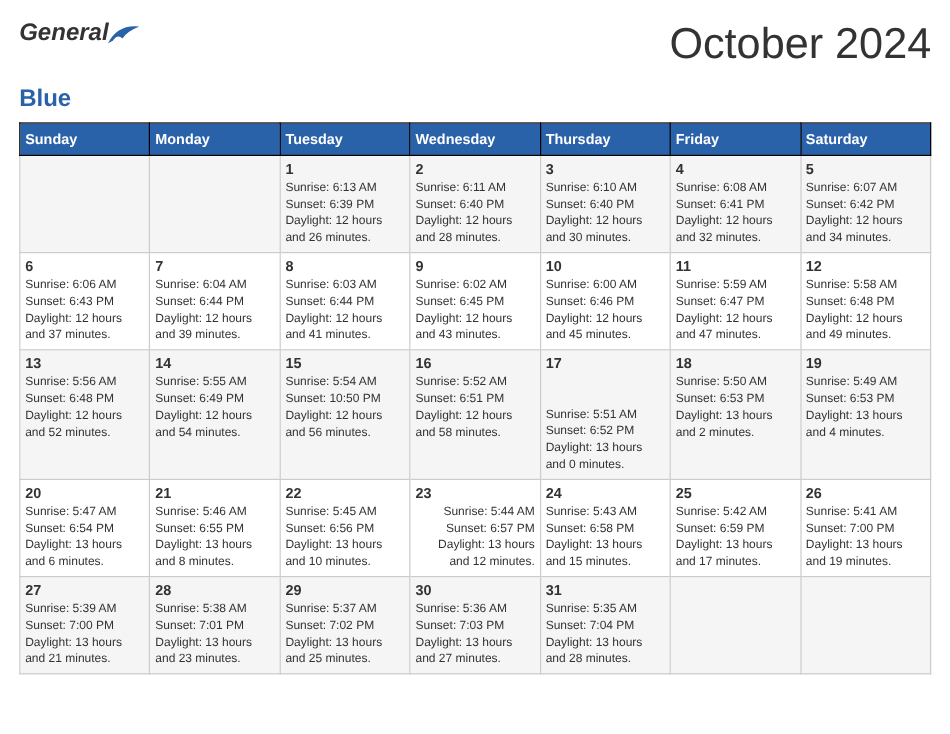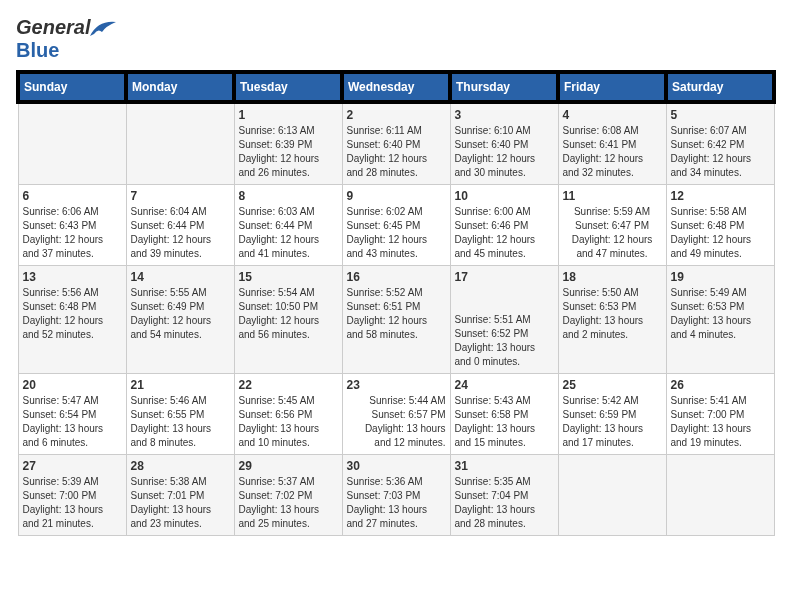--- a/index.html
+++ b/index.html
@@ -52,21 +52,21 @@
       border-collapse: collapse;
       table-layout: fixed;
     }
     thead tr th {
       background-color: #2962a8;
       color: #fff;
       font-size: 12px;
       font-weight: bold;
       padding: 6px 4px;
       text-align: left;
-      border: 4px solid #000000;
+      border: 1px solid #000000;
     }
     tbody tr td {
       border: 1px solid #ccc;
       vertical-align: top;
       padding: 4px;
       font-size: 10.5px;
       color: #333;
       height: 80px;
     }
     tbody tr:nth-child(odd) td {
@@ -94,23 +94,24 @@
 <body>
 
 <div class="header">
   <div class="logo">
     <div class="logo-wrapper">
       <span style="font-size:20px;font-weight:bold;color:#333;">General</span>
       <svg class="logo-bird" viewBox="0 0 30 22">
         <path d="M2,18 Q10,2 28,4 Q18,8 14,14 Q10,10 6,16 Z" fill="#2962a8"></path>
       </svg>
     </div>
-    <span style="font-size:20px;font-weight:bold;color:#2962a8;">Blue</span>
+    <span style="font-size:20px;font-weight:bold;color:#2962a8;margin-top:32px;">Blue</span>
   </div>
   <div class="title-block">
+    <div class="month-title">October 2024</div>
   </div>
 </div>
 
 <table>
   <thead>
     <tr>
     <th>Sunday</th>
         <th>Monday</th>
         <th>Tuesday</th>
         <th>Wednesday</th>
@@ -180,21 +181,21 @@
 Daylight: 12 hours and 43 minutes.</div>
         </td>
         <td>
           <span class="day-num">10</span>
           <div class="day-info" style="white-space: pre-line;">Sunrise: 6:00 AM
 Sunset: 6:46 PM
 Daylight: 12 hours and 45 minutes.</div>
         </td>
         <td>
           <span class="day-num">11</span>
-          <div class="day-info" style="white-space: pre-line; text-align: center;">Sunrise: 5:59 AM
+          <div class="day-info" style="white-space: pre-line;">Sunrise: 5:59 AM
 Sunset: 6:47 PM
 Daylight: 12 hours and 47 minutes.</div>
         </td>
         <td>
           <span class="day-num">12</span>
           <div class="day-info" style="white-space: pre-line;">Sunrise: 5:58 AM
 Sunset: 6:48 PM
 Daylight: 12 hours and 49 minutes.</div>
         </td>
       </tr>

